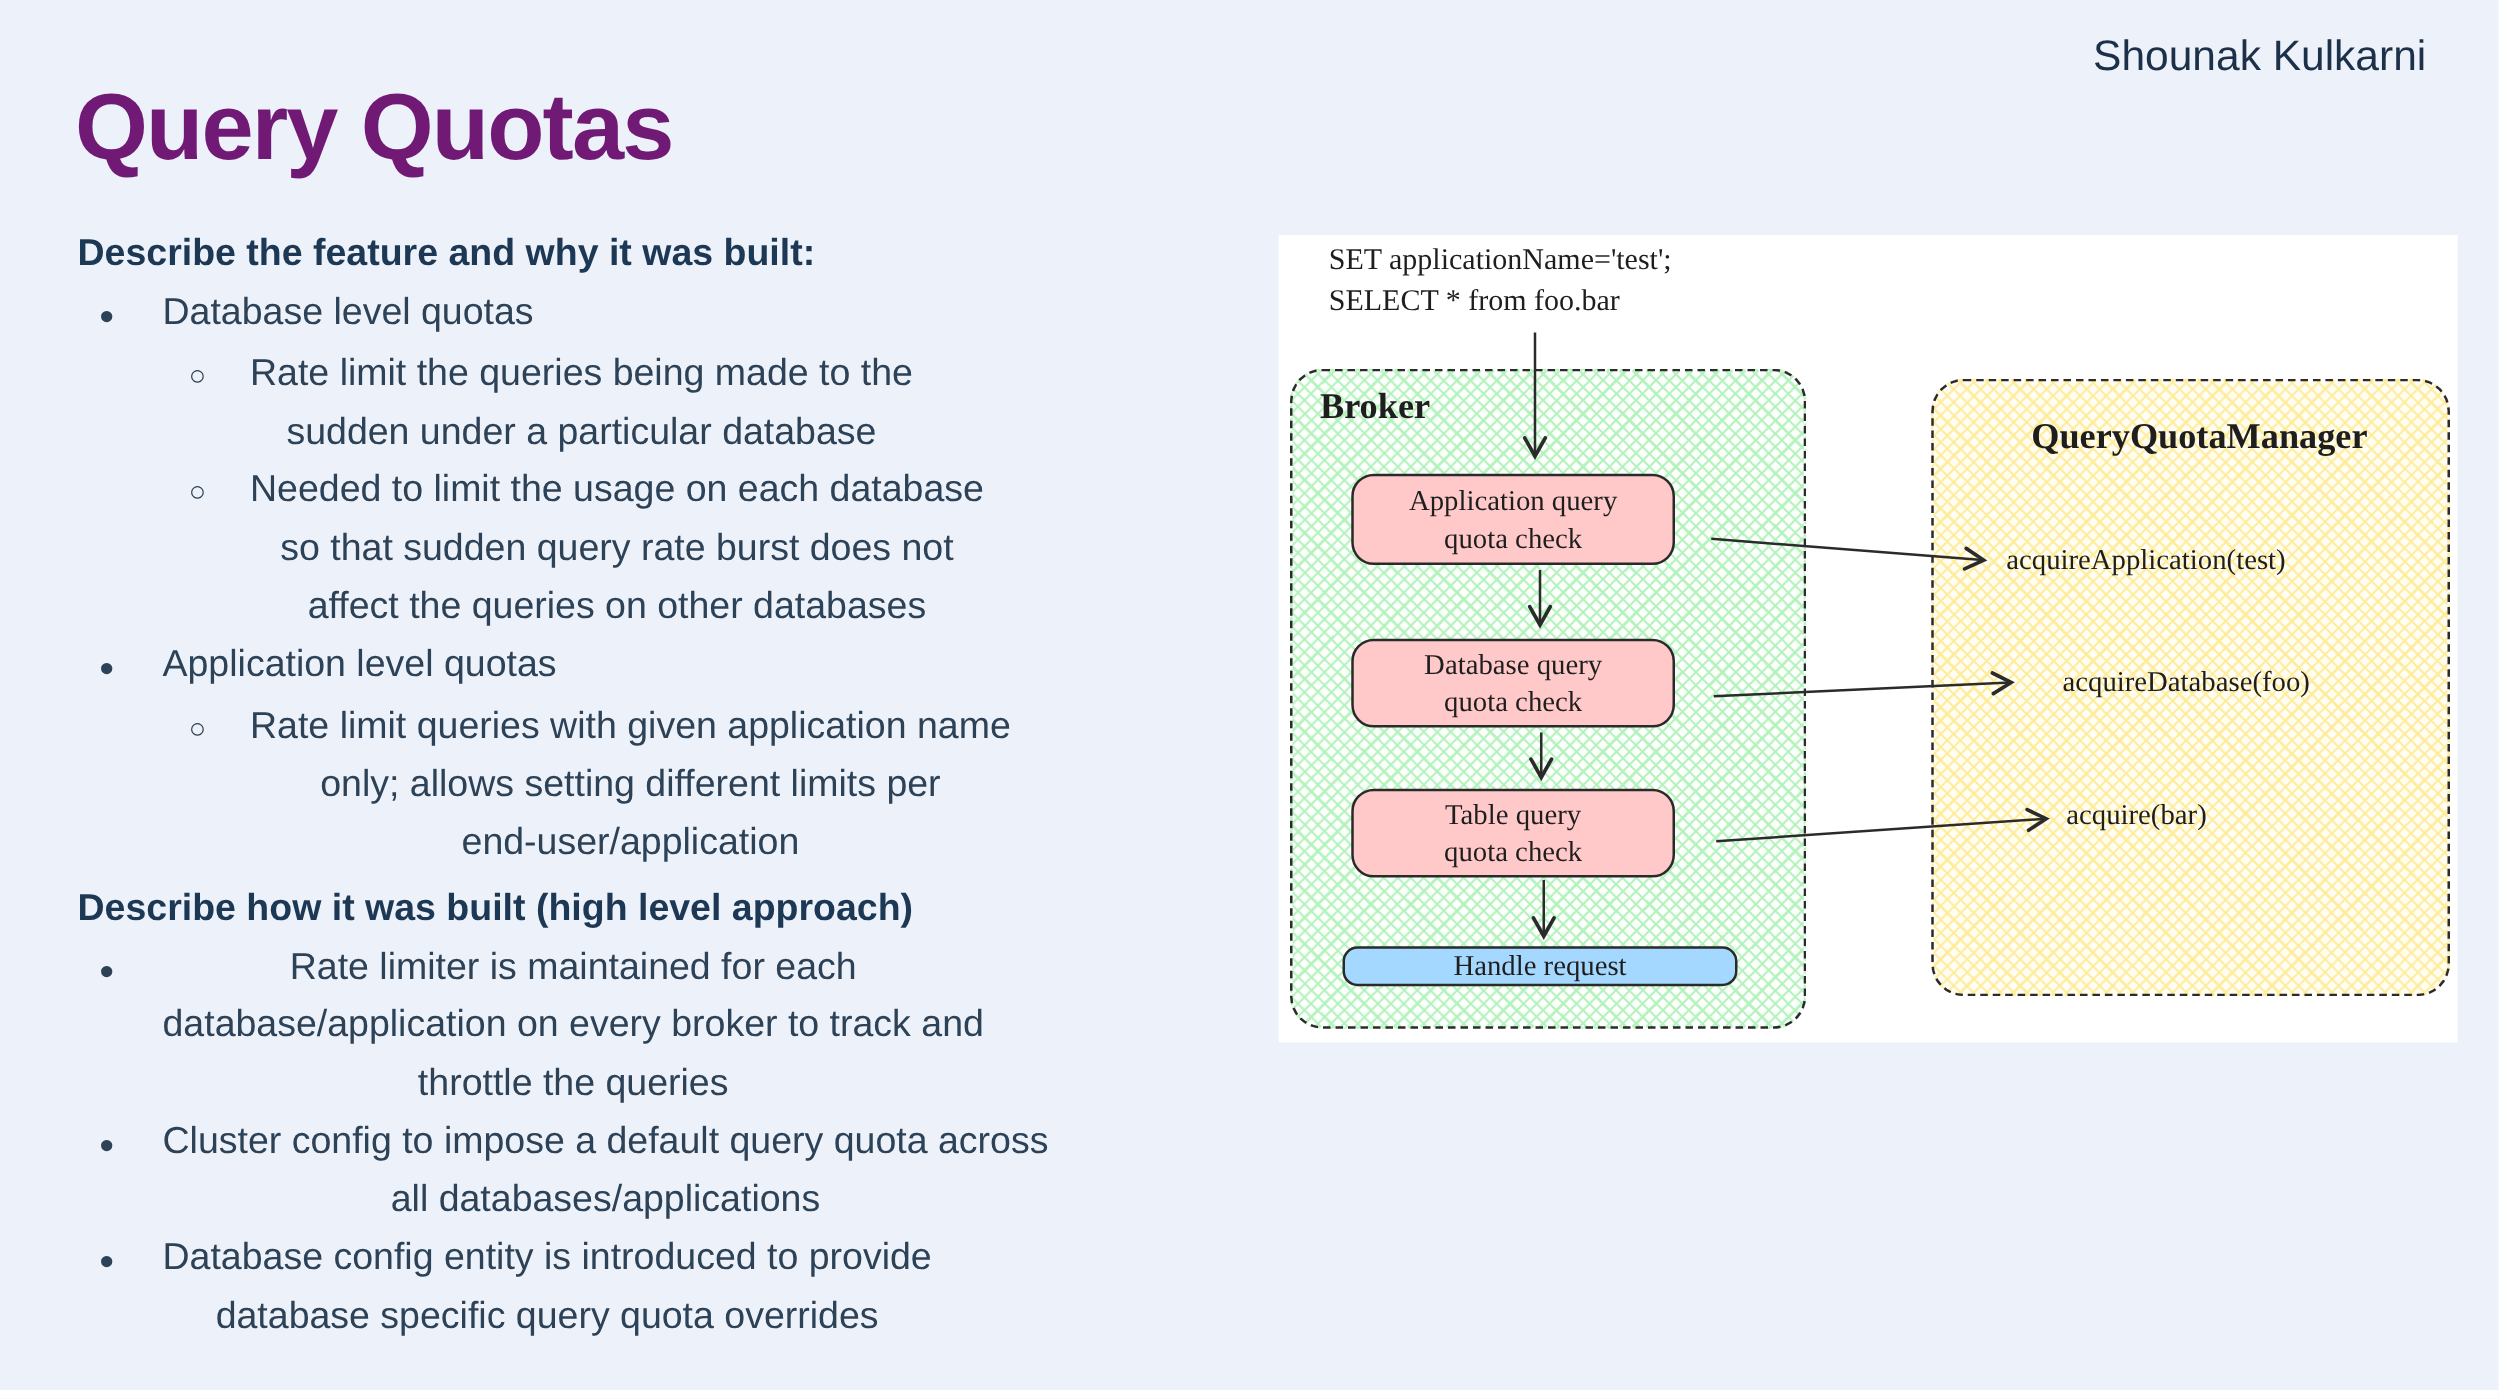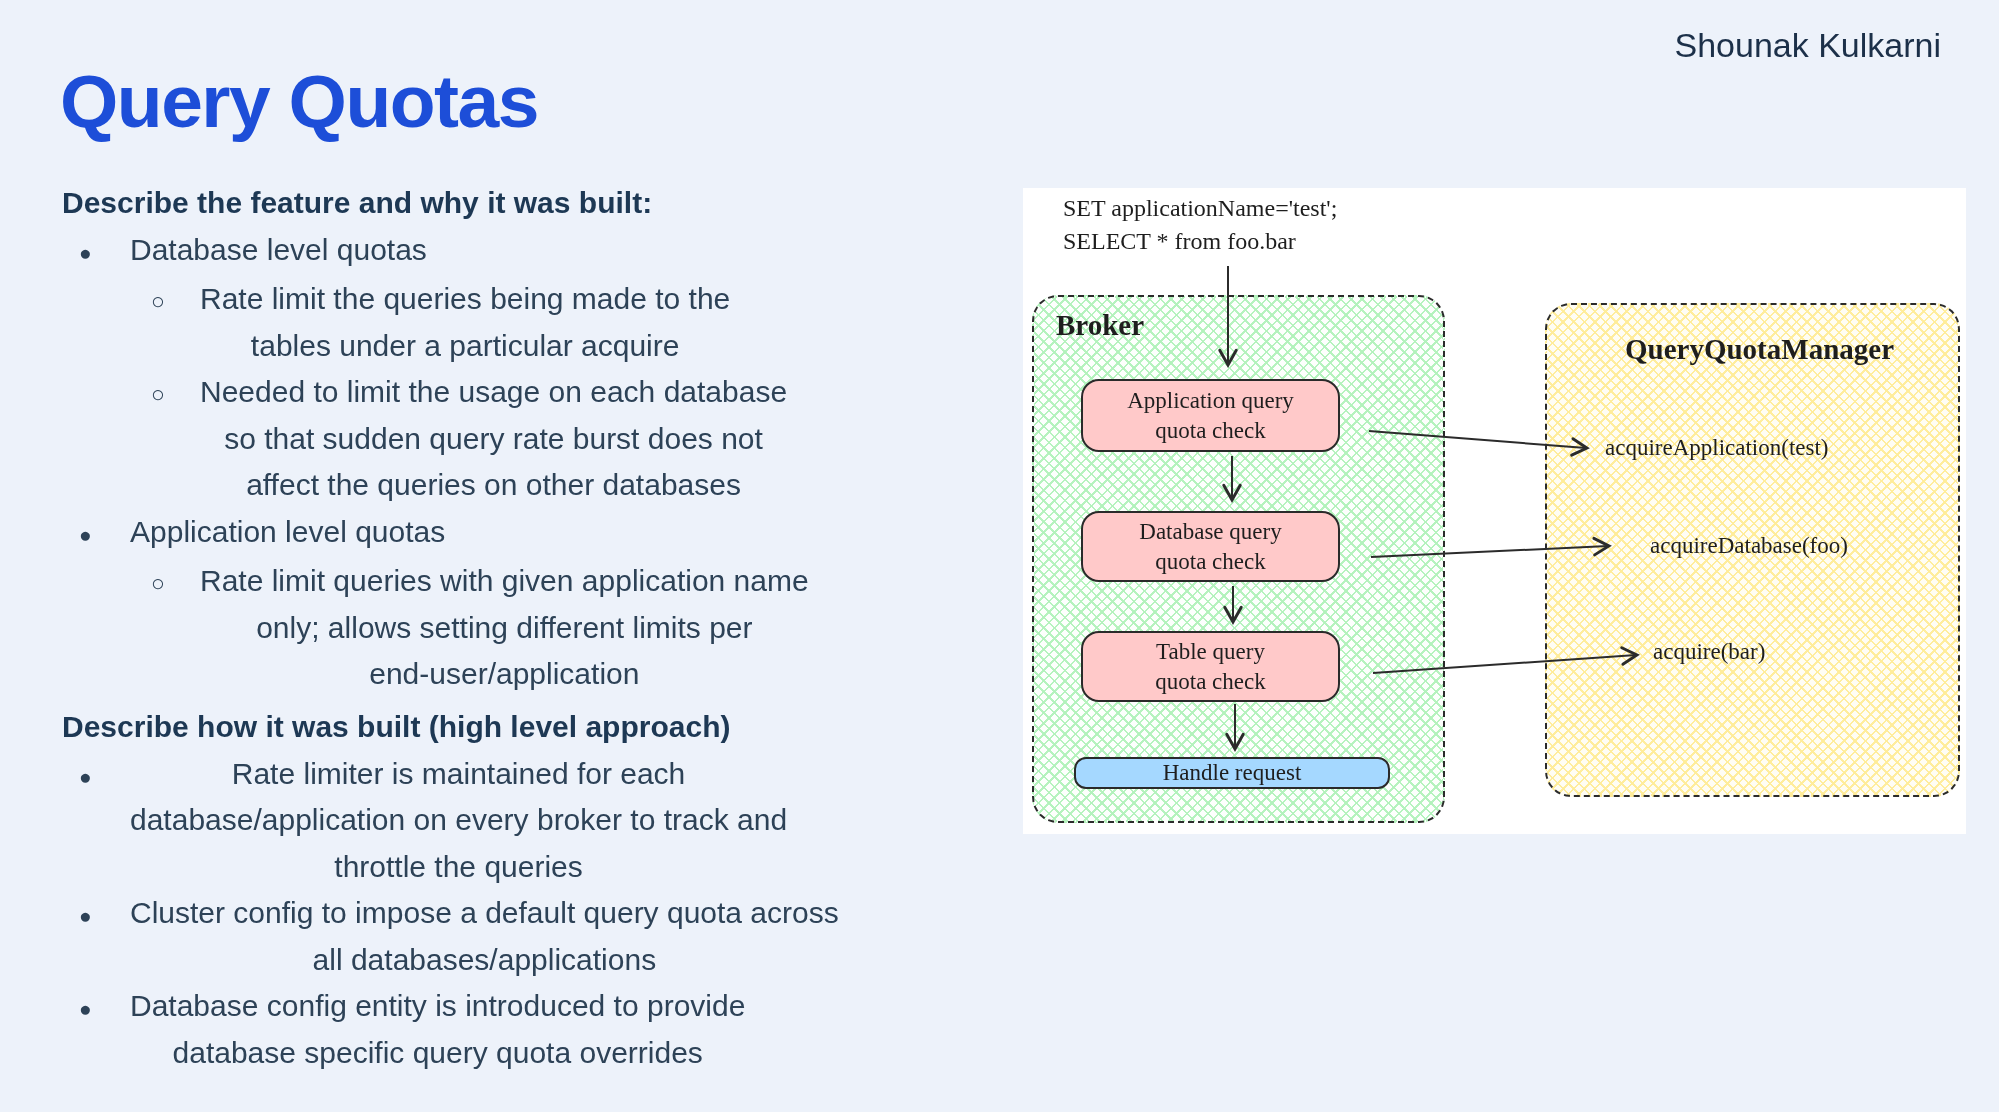--- a/index.html
+++ b/index.html
@@ -9,21 +9,21 @@
     background:#edf2fa; overflow:hidden;
     font-family:"Liberation Sans", sans-serif;
     color:#2d4257;
   }
   .author {
     position:absolute; top:26px; right:58px;
     font-size:34px; color:#1c3049;
   }
   .title {
     position:absolute; left:60px; top:58px;
-    font-size:75px; font-weight:700; color:#1d4ed8; letter-spacing:-1.5px;
+    font-size:75px; font-weight:700; color:#701a75; letter-spacing:-1.5px;
   }
   .section { position:absolute; left:62px; font-size:30px; line-height:46.5px; width:1000px; }
   #section-feature { top:180px; }
   #section-how { top:704px; }
   .sec-heading { font-weight:700; color:#1d3854; }
   .li { display:flex; align-items:baseline; }
   .li .marker { flex:0 0 auto; color:#2d4257; }
   .li.l1 .marker { width:68px; padding-left:17px; font-size:21px; }
   .li.l2 .marker { width:138px; padding-left:89px; font-size:23px; }
   .li .txt { white-space:pre-line;text-align:center; }
@@ -89,21 +89,21 @@
 
   <div class="section" id="section-feature">
     <div class="sec-heading">Describe the feature and why it was built:</div>
     <div class="li l1">
       <span class="marker">●</span>
       <span class="txt">Database level quotas</span>
     </div>
     <div class="li l2">
       <span class="marker">○</span>
       <span class="txt">Rate limit the queries being made to the
-tables under a particular acquire</span>
+sudden under a particular database</span>
     </div>
     <div class="li l2">
       <span class="marker">○</span>
       <span class="txt">Needed to limit the usage on each database
 so that sudden query rate burst does not
 affect the queries on other databases</span>
     </div>
     <div class="li l1">
       <span class="marker">●</span>
       <span class="txt">Application level quotas</span>

